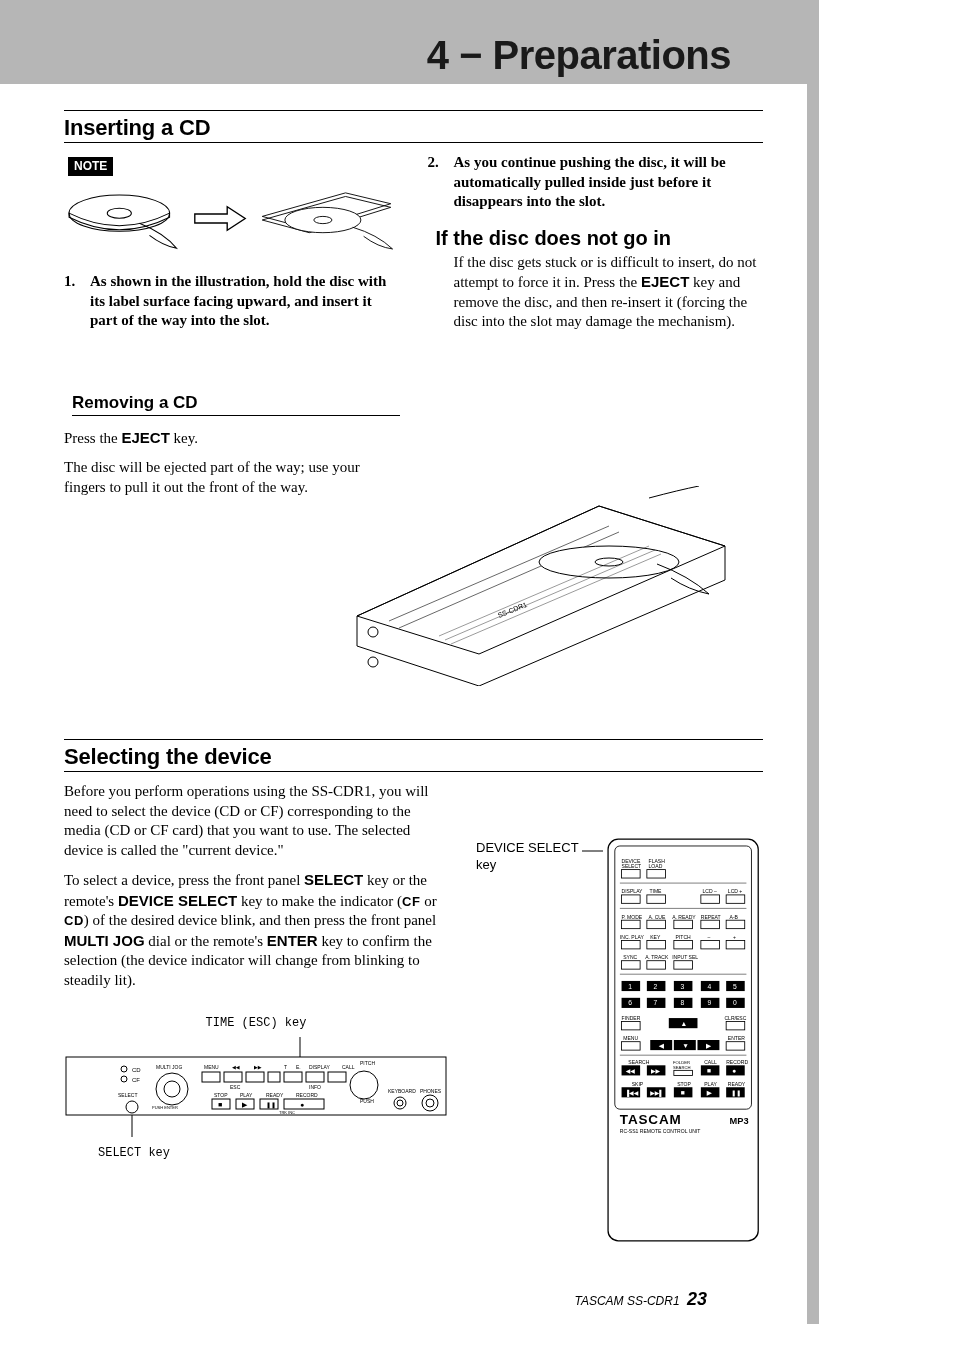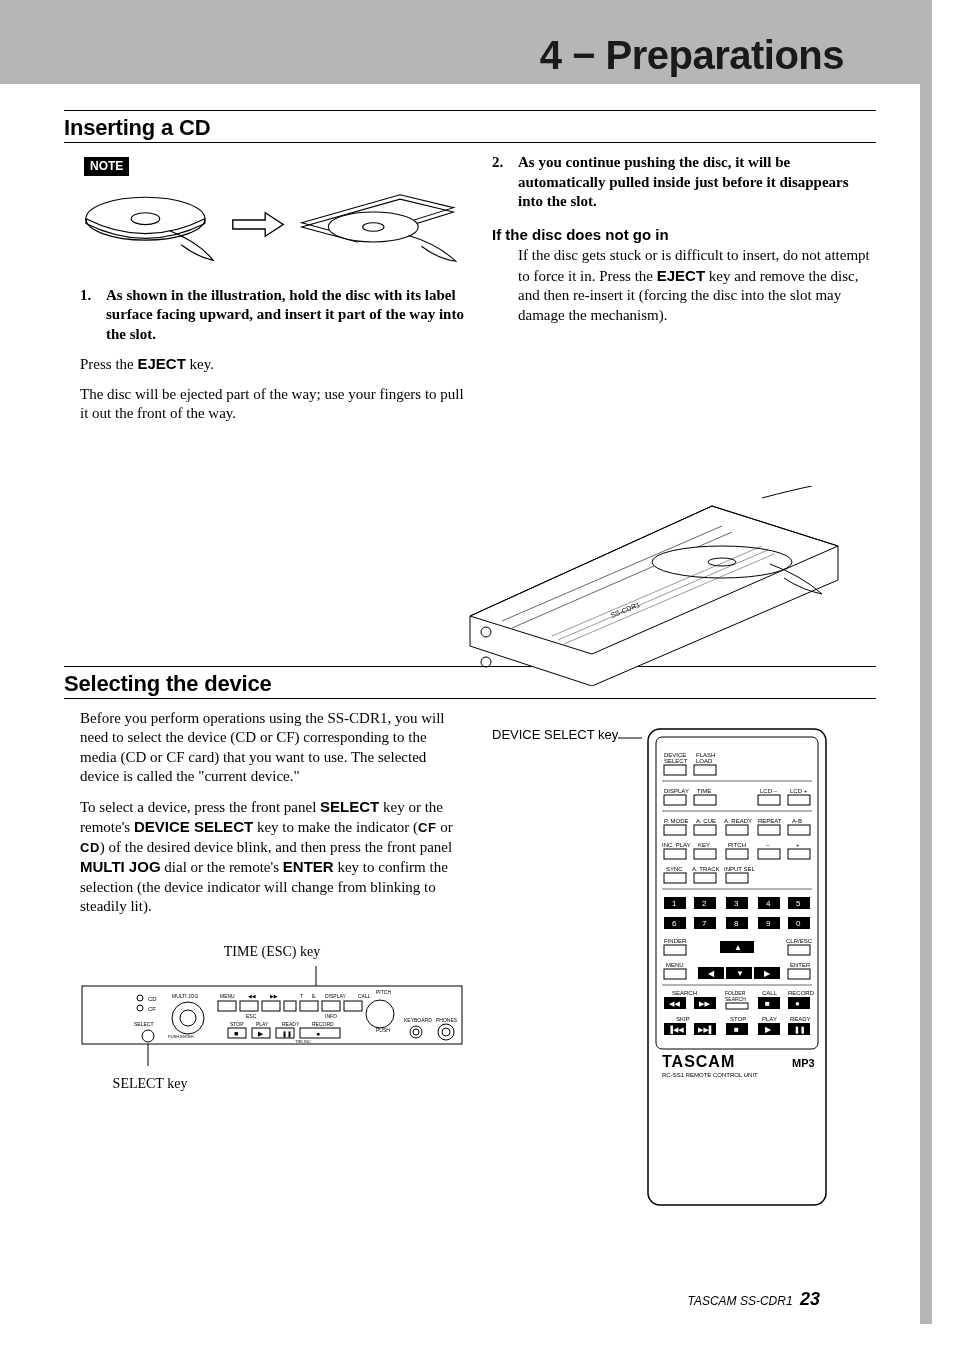--- a/index.html
+++ b/index.html
@@ -3,21 +3,21 @@
 <meta charset="utf-8">
 <style>
 html, body {
   margin: 0;
   padding: 0;
   background: #fff;
   font-family: "Times New Roman", Times, serif;
   color: #000;
 }
 .page {
-  width: 932px;
+  width: 819px;
   height: 1350px;
   position: relative;
   box-sizing: border-box;
 }
 .top-banner {
   background: #b6b6b6;
   height: 84px;
   position: relative;
 }
 .top-banner-title {
@@ -113,36 +113,36 @@
   font-size: 17px;
 }
 .para {
   font-size: 15px;
   line-height: 1.3;
   margin: 0 0 10px 0;
 }
 .h4 {
   font-family: Arial, Helvetica, sans-serif;
   font-weight: bold;
-  font-size: 15px;
-  margin: 14px 0 2px 0;
+  font-size: 20px;
+  margin: 14px 0 2px 8px;
 }
 .indent { margin-left: 26px; }
 .helv-bold { font-family: Arial, Helvetica, sans-serif; font-weight: bold; }
 .cf-cd { font-family: Arial, Helvetica, sans-serif; font-weight: bold; font-size: 13px; letter-spacing: 0.5px; }
 .section2 {
   margin-top: 232px;
 }
 .panel-fig {
   position: relative;
   margin-top: 26px;
 }
 .callout-label {
-  font-family: Liberation Serif, serif;
-  font-size: 14px;
+  font-family: Liberation Mono, monospace;
+  font-size: 12px;
   text-align: center;
 }
 .remote-caption {
   font-family: Arial, Helvetica, sans-serif;
   font-size: 13px;
 }
 .device-fig {
   position: absolute;
   right: 90px;
   top: 486px;
@@ -225,20 +225,23 @@
 
         <div class="h4">If the disc does not go in</div>
         <p class="para indent">
           <span>If the disc gets stuck or is difficult to insert, do not attempt to force it in. Press the </span><span class="helv-bold">EJECT</span><span> key and remove the disc, and then re-insert it (forcing the disc into the slot may damage the mechanism).</span>
         </p>
       </div>
     </div>
 
     <div class="cols">
       <div class="col">
+        <div class="sub-title-wrap">
+          <span class="sub-title">Removing a CD</span>
+        </div>
         <p class="para">
           <span>Press the </span><span class="helv-bold">EJECT</span><span> key.</span>
         </p>
         <p class="para">The disc will be ejected part of the way; use your fingers to pull it out the front of the way.</p>
       </div>
       <div class="col"></div>
     </div>
 
     <div class="section2">
       <div class="section-title-wrap">
@@ -312,21 +315,21 @@
               <circle cx="68" cy="70" r="6" fill="none" stroke="#000"></circle>
               <text x="88" y="72" font-size="4">PUSH ENTER</text>
               <line x1="68" y1="78" x2="68" y2="100" stroke="#000"></line>
             </svg>
             <div class="callout-label" style="width:140px;margin-top:4px;">SELECT key</div>
           </div>
         </div>
 
         <div class="col">
           <div class="remote-outer">
-            <div style="display:flex;align-items:flex-start;">
+            <div style="display:flex;align-items:flex-start;margin-top:40px;">
               <span class="remote-caption">DEVICE SELECT key</span>
               <svg width="24" height="10" style="margin-top:6px;">
                   <line x1="0" y1="5" x2="24" y2="5" stroke="#000"></line>
                 </svg>
             </div>
             <svg width="190" height="480" viewBox="0 0 190 480">
               <rect x="6" y="2" width="178" height="476" rx="12" fill="none" stroke="#000" stroke-width="1.5"></rect>
               <rect x="14" y="10" width="162" height="312" rx="6" fill="none" stroke="#000"></rect>
 
               <text x="22" y="30" font-size="6">DEVICE</text>

